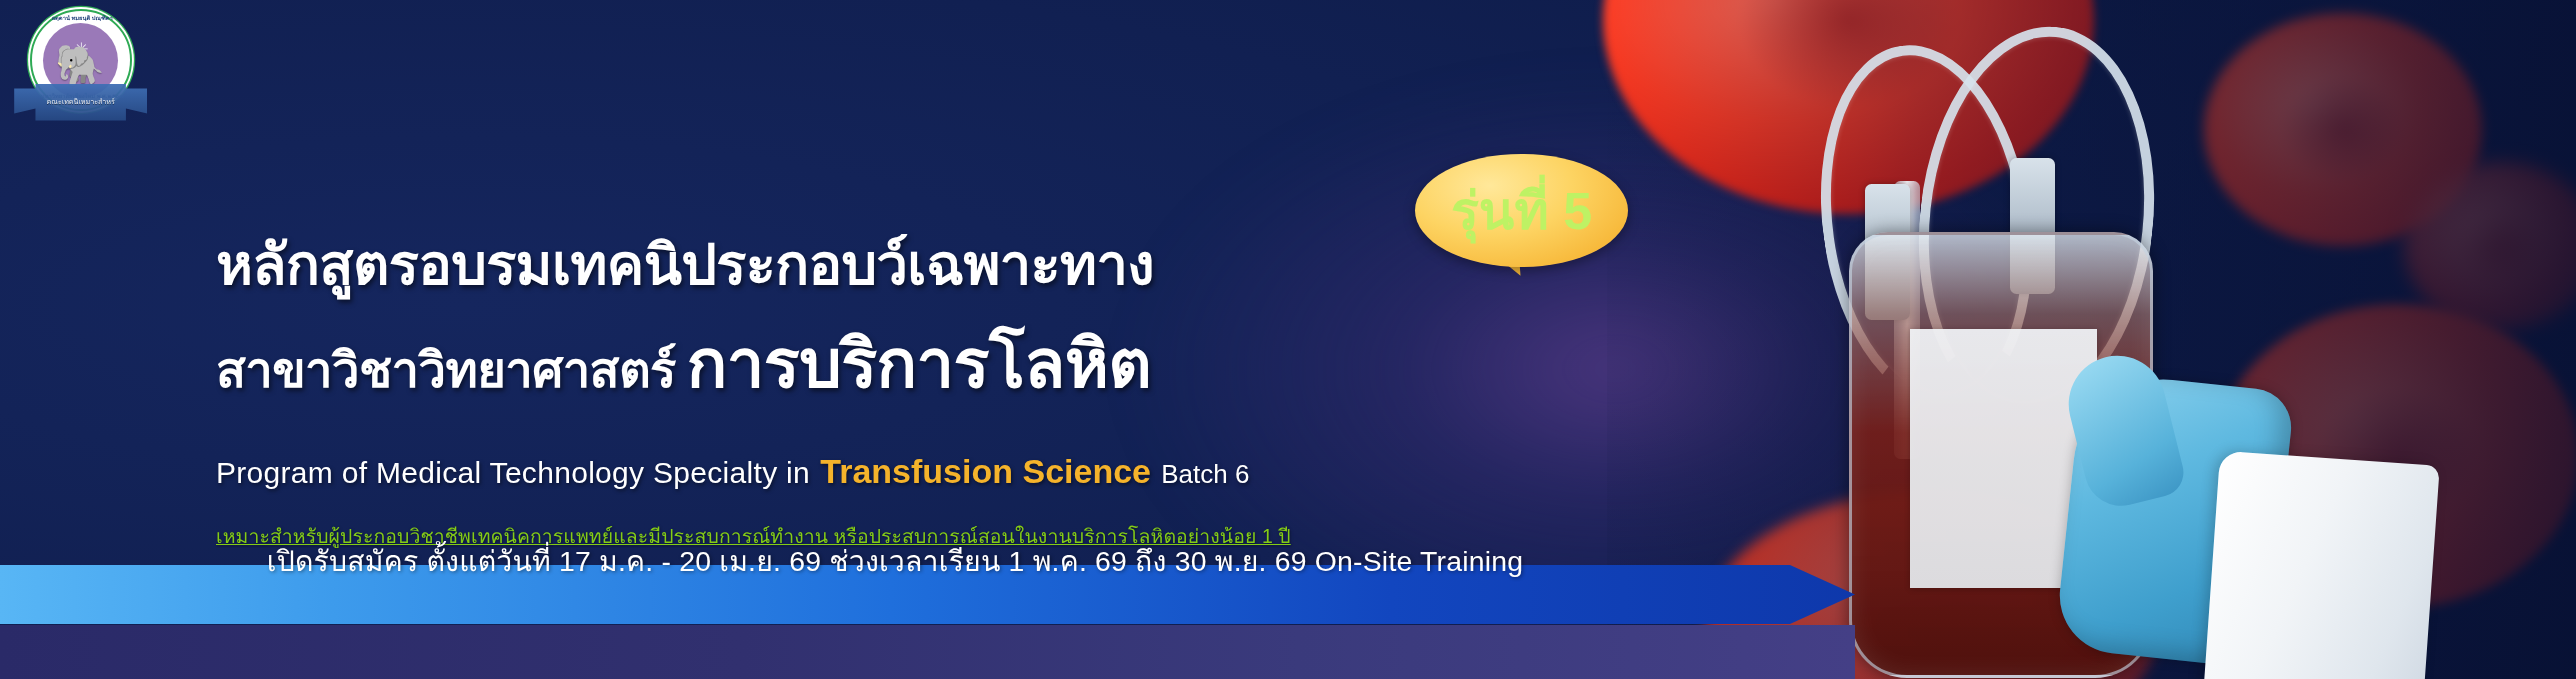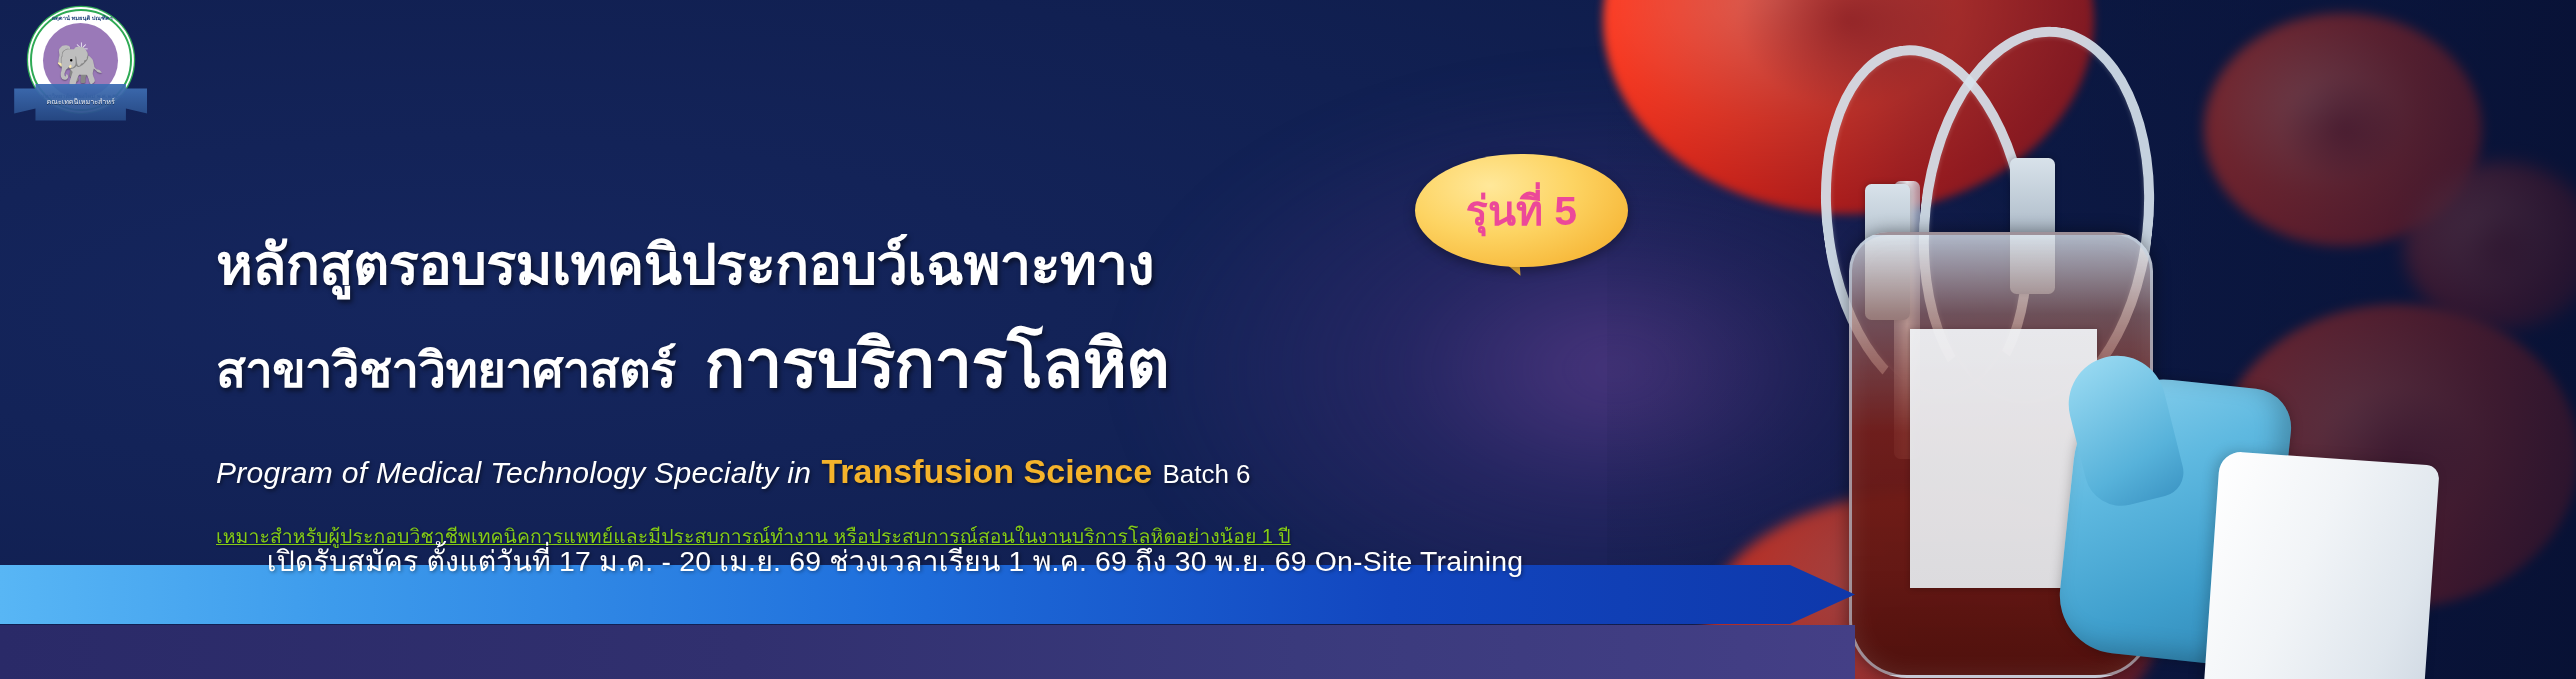--- a/index.html
+++ b/index.html
@@ -159,48 +159,48 @@
     font-size:56px;font-weight:bold;color:#ffffff;
     letter-spacing:-0.6px;white-space:nowrap;
     text-shadow:1.9px 2.6px 5.2px rgba(0,0,0,.55);
   }
   .title-2{
     position:absolute;left:216px;top:310px;
     white-space:nowrap;color:#fff;
     text-shadow:1.9px 2.6px 5.8px rgba(0,0,0,.55);
   }
   .title-2 .part-a{font-size:49px;font-weight:bold;letter-spacing:-0.6px;}
-  .title-2 .part-b{font-size:67px;font-weight:bold;letter-spacing:-0.6px;margin-left:29px;}
+  .title-2 .part-b{font-size:67px;font-weight:bold;letter-spacing:-0.6px;margin-left:11px;}
 
   
   .bubble{
     position:absolute;left:1415px;top:154px;width:213px;height:113px;
     border-radius:50%;
     background:radial-gradient(ellipse at 35% 28%, #ffe89a 0%, #fdd463 42%, #f7b93b 78%, #f0a92a 100%);
     box-shadow:0 3.9px 11.6px rgba(0,0,0,.35);
   }
   .bubble-tail{
     position:absolute;left:1454px;top:233px;width:0;height:0;
     border-left:17px solid transparent;
     border-right:48px solid #f6b839;
     border-bottom:45px solid transparent;
     transform:rotate(-4deg);
   }
   .bubble-text{
     position:absolute;left:1415px;top:154px;width:213px;height:113px;
     display:flex;align-items:center;justify-content:center;
-    font-size:41px;font-weight:bold;color:#ec4899;white-space:nowrap;
+    font-size:52px;font-weight:bold;color:#bef264;white-space:nowrap;
   }
 
   
   .subline{
     position:absolute;left:216px;top:452px;white-space:nowrap;
     text-shadow:1.3px 1.9px 3.9px rgba(0,0,0,.5);
   }
-  .subline .eng-a{font-size:30px;color:#ffffff;letter-spacing:0.3px;font-style:italic;}
+  .subline .eng-a{font-size:30px;color:#ffffff;letter-spacing:0.3px;}
   .subline .eng-b{font-size:34px;color:#f5b32b;font-weight:bold;margin-left:10.3px;letter-spacing:0px;margin-top:36px;}
   .subline .eng-c{font-size:26px;color:#ffffff;margin-left:10.3px;}
 
   
   .fineprint{
     position:absolute;left:216px;top:521px;white-space:nowrap;
     font-size:19.4px;color:#84cc16;letter-spacing:0.1px;
     text-shadow:0.6px 1.3px 2.6px rgba(0,0,0,.5);
     text-decoration:underline;
   }

